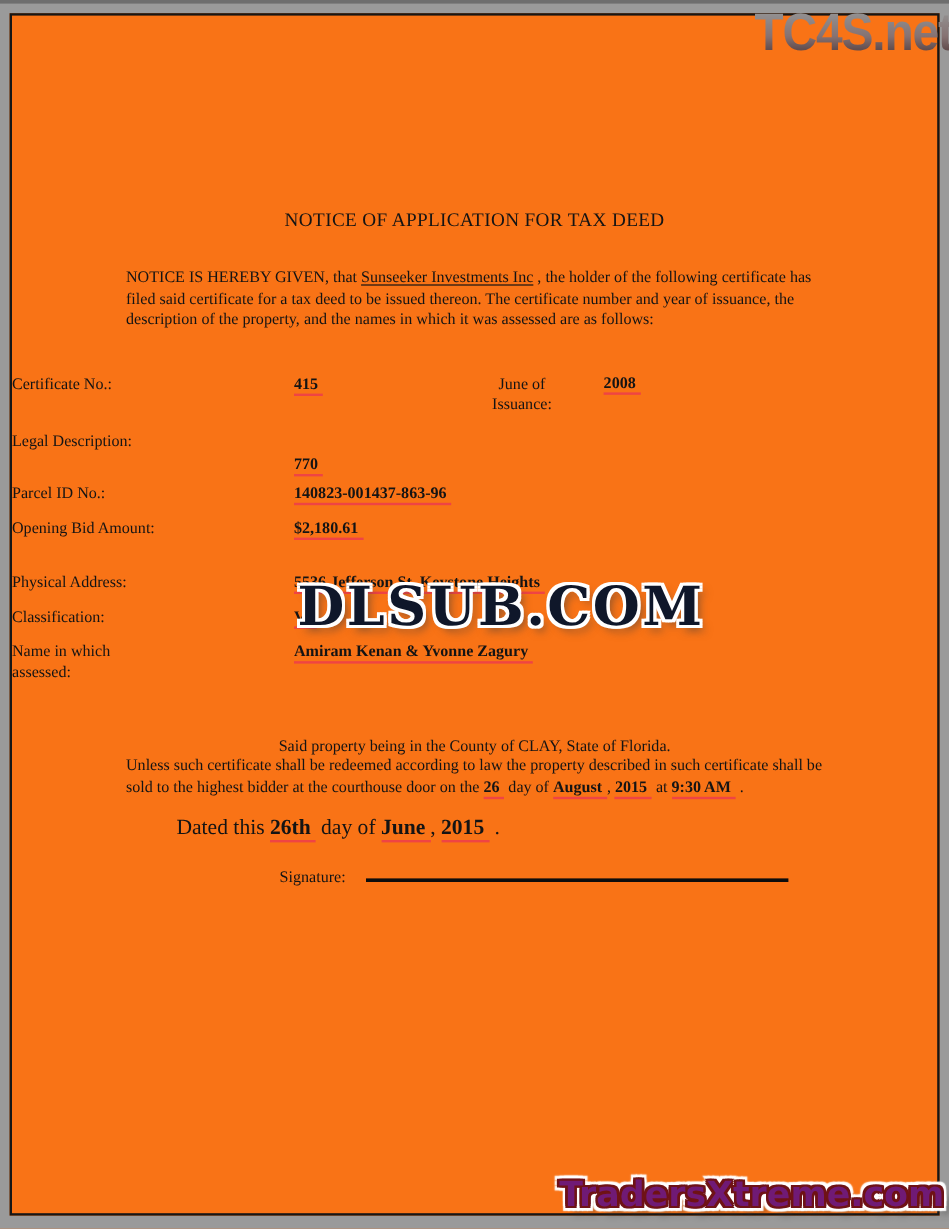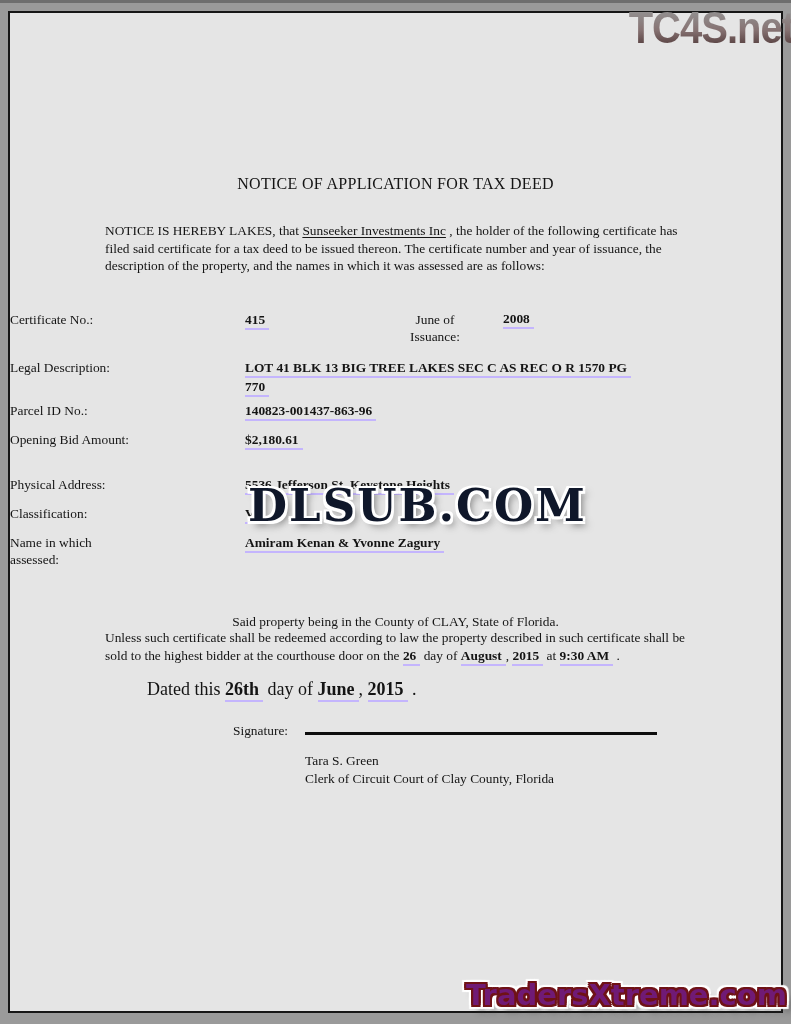--- a/index.html
+++ b/index.html
@@ -7,39 +7,39 @@
   body {
     background:#9a9a9a;
     position:relative;
     overflow:hidden;
     font-family:"Liberation Serif", serif;
     color:#141414;
   }
   .topline { position:absolute; top:0; left:0; width:791px; height:3px; background:#6e6e6e; }
   .page {
     position:absolute; left:8px; top:11px; width:775px; height:1002px;
-    background:#e5e5e5; border:2px solid #161616;
+    background:#f97316; border:2px solid #161616;
   }
   .abs { position:absolute; }
   .title {
     top:162px; left:0; width:100%; text-align:center;
     font-size:16px; letter-spacing:0.3px;
   }
   .para { font-size:13.4px; line-height:17.7px; }
   .intro { top:209px; left:95px; width:592px; }
   .uname { text-decoration:underline; text-underline-offset:2px; }
   .row { position:absolute; left:0; width:100%; }
   .flabel {
     position:absolute; left:0; width:225px; text-align:left;
     font-size:13.4px; line-height:17px;
   }
   .fval { position:absolute; left:235px; font-size:13.4px; line-height:18.5px; }
   .vu {
     font-weight:700;
-    border-bottom:2px solid #c4b5fd;
+    border-bottom:2px solid #ef4444;
     padding:0 4px 1px 0;
   }
   .ylabel {
     position:absolute; left:385px; width:80px; text-align:center;
     font-size:13.4px; line-height:17px;
   }
   .yval { position:absolute; left:493px; font-size:13.4px; }
   .legalval { width:455px; }
   .county { top:601px; left:0; width:100%; text-align:center; font-size:13.4px; }
   .unless { top:616px; left:95px; width:600px; }
@@ -89,32 +89,32 @@
 </style>
 </head>
 <body>
 
 <div class="topline"></div>
 
 <div class="page">
 
   <div class="abs title">NOTICE OF APPLICATION FOR TAX DEED</div>
 
-  <div class="abs para intro"><span>NOTICE IS HEREBY LAKES, that </span><span class="uname">Sunseeker Investments Inc</span><span> , the holder of the following certificate has filed said certificate for a tax deed to be issued thereon. The certificate number and year of issuance, the description of the property, and the names in which it was assessed are as follows:</span></div>
+  <div class="abs para intro"><span>NOTICE IS HEREBY GIVEN, that </span><span class="uname">Sunseeker Investments Inc</span><span> , the holder of the following certificate has filed said certificate for a tax deed to be issued thereon. The certificate number and year of issuance, the description of the property, and the names in which it was assessed are as follows:</span></div>
 
   <div class="row" style="top:298px">
     <div class="flabel">Certificate No.:</div>
     <div class="fval"><span class="vu">415</span></div>
     <div class="ylabel"><span>June of</span><br><span>Issuance:</span></div>
     <div class="yval"><span class="vu">2008</span></div>
   </div>
 
   <div class="row" style="top:346px">
     <div class="flabel">Legal Description:</div>
-    <div class="fval legalval"><span class="vu">LOT 41 BLK 13 BIG TREE LAKES SEC C AS REC O R 1570 PG</span><br><span class="vu">770</span></div>
+    <div class="fval legalval"><br><span class="vu">770</span></div>
   </div>
 
   <div class="row" style="top:389px">
     <div class="flabel">Parcel ID No.:</div>
     <div class="fval"><span class="vu">140823-001437-863-96</span></div>
   </div>
 
   <div class="row" style="top:418px">
     <div class="flabel">Opening Bid Amount:</div>
     <div class="fval"><span class="vu">$2,180.61</span></div>
@@ -139,22 +139,18 @@
 
   <div class="abs para unless"><span>Unless such certificate shall be redeemed according to law the property described in such certificate shall be sold to the highest bidder at the courthouse door on the </span><span class="vu">26</span><span> day of </span><span class="vu">August</span><span>, </span><span class="vu">2015</span><span> at </span><span class="vu">9:30 AM</span><span> .</span></div>
 
   <div class="abs dated"><span>Dated this </span><span class="vu">26th</span><span> day of </span><span class="vu">June</span><span>, </span><span class="vu">2015</span><span> .</span></div>
 
   <div class="row sigrow">
     <div class="siglabel">Signature:</div>
     <div class="sigline"></div>
   </div>
 
-  <div class="abs clerk">
-    <div>Tara S. Green</div>
-    <div>Clerk of Circuit Court of Clay County, Florida</div>
-  </div>
 
 </div>
 
 <div class="wm wm-tc4s">TC4S.net</div>
 <div class="wm wm-dlsub">DLSUB.COM</div>
 <div class="wm wm-traders">TradersXtreme.com</div>
 
 </body></html>

